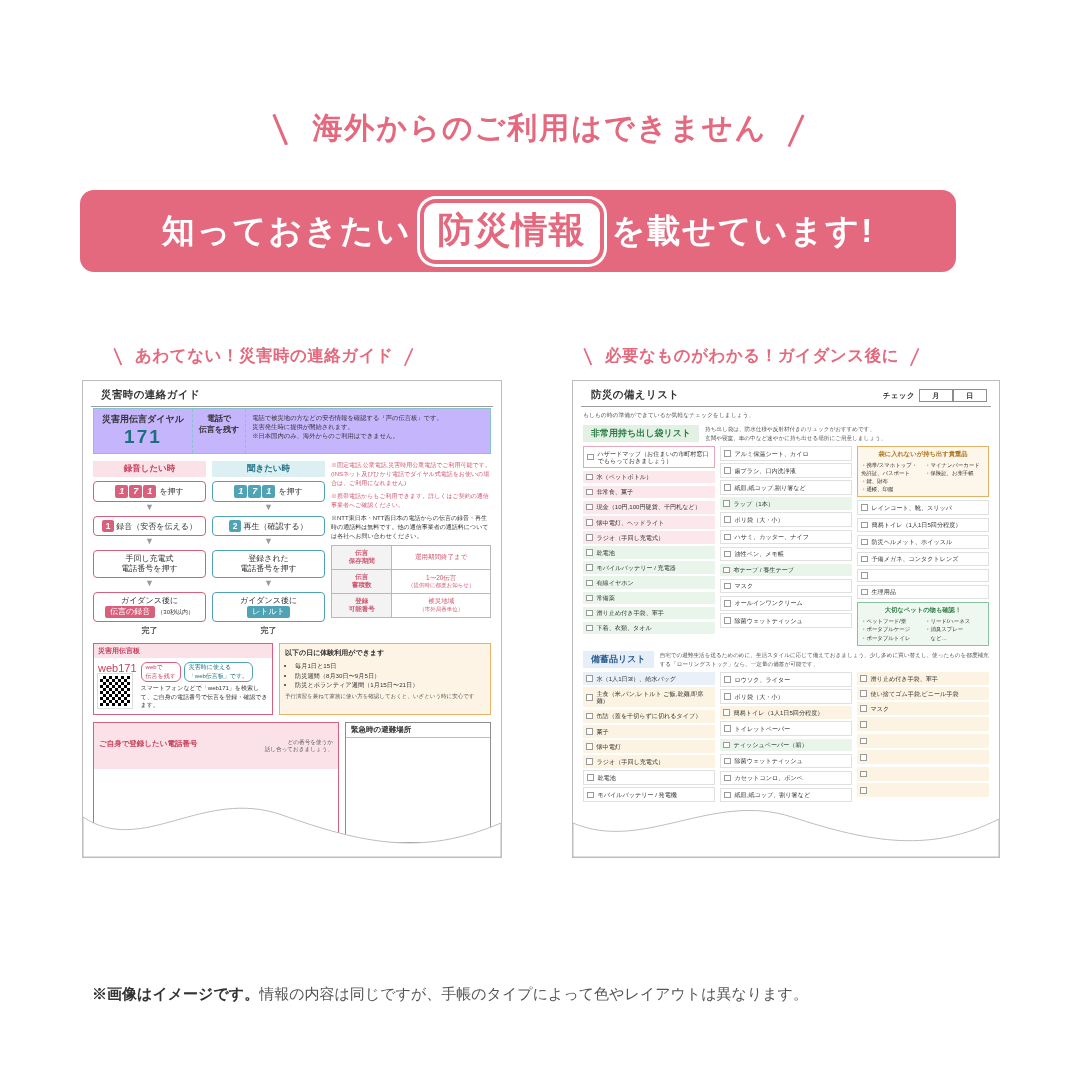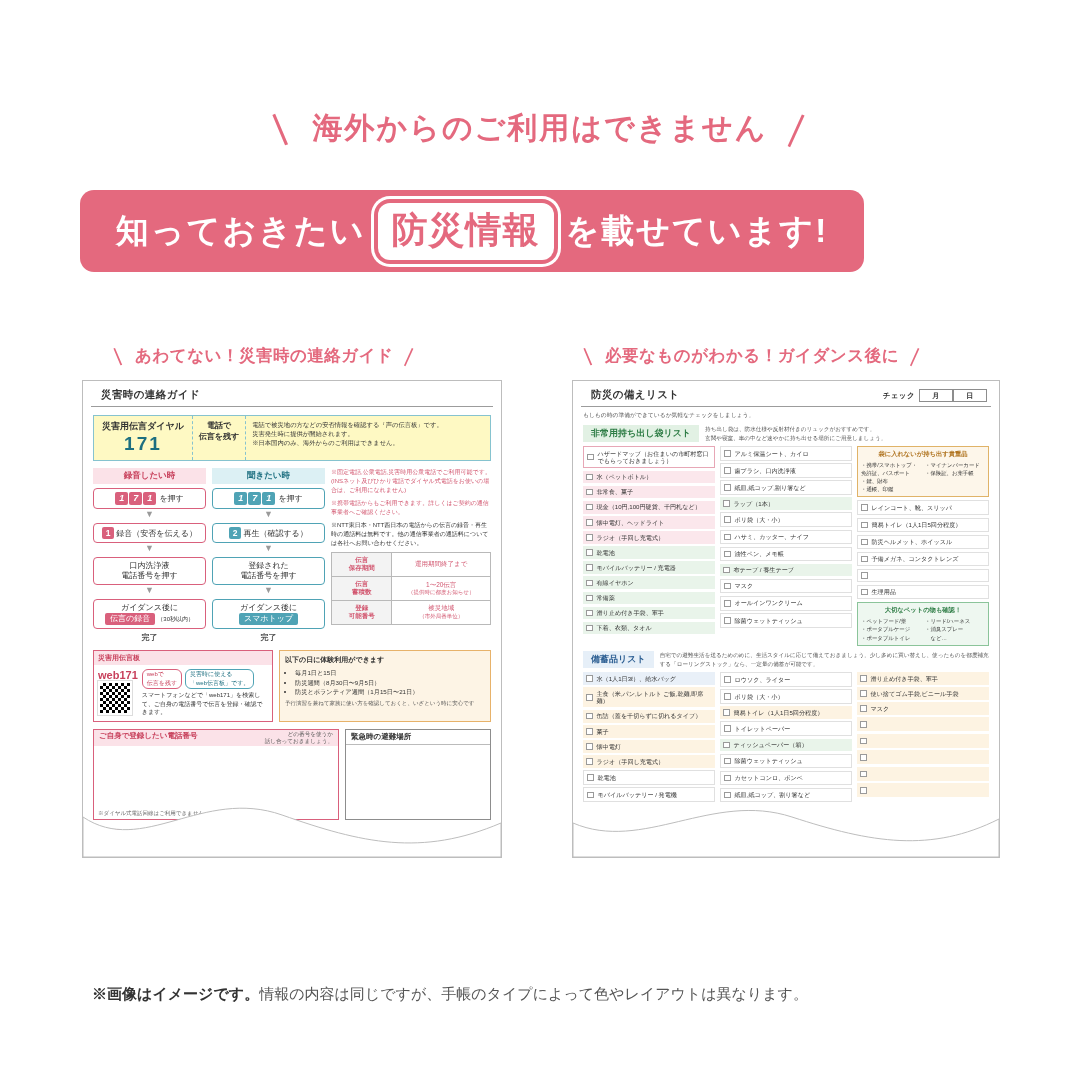--- a/index.html
+++ b/index.html
@@ -19,21 +19,21 @@
     text-align:center;
     font-size:30px; font-weight:bold; letter-spacing:2px;
     color:#e4697e;
   }
   .headline-top .slash { display:inline-block; font-weight:bold; }
   .slash-l { transform:rotate(18deg); margin-right:14px;}
   .slash-r { transform:rotate(-18deg); margin-left:14px;}
 
   .banner {
     position:absolute; top:190px; left:80px;
-    width:784px; height:82px;
+    width:876px; height:82px;
     background:#e4697e;
     border-radius:14px;
     display:flex; align-items:center; justify-content:center;
   }
   .banner-txt {
     color:#fff; font-size:33px; font-weight:bold; letter-spacing:2px;
   }
   .banner-emph {
     display:inline-block;
     background:#fff; color:#e4697e;
@@ -76,21 +76,21 @@
     border-bottom:1px solid #9c9c9c; margin:0 8px;
     letter-spacing:.4px;
   }
   .s-title.row { display:flex; align-items:flex-end; justify-content:space-between; padding-right:4px;}
   .chk-box { display:flex; align-items:center; gap:0; font-size:7.5px; }
   .chk-box .lbl { margin-right:4px; }
   .chk-box .cell { border:1px solid #8d8d8d; width:34px; height:13px; display:flex; align-items:center; justify-content:center; font-size:7px;}
 
   
   .dial-box {
-    margin:8px 10px 0 10px; border:1px solid #86c3cf; background:#fef9c3;
+    margin:1px 10px 0 10px; border:1px solid #86c3cf; background:#c4b5fd;
     display:flex; align-items:stretch; height:46px;
   }
   .dial-l { padding:4px 8px; border-right:1px dashed #86c3cf; }
   .dial-l .t1 { font-size:9px; font-weight:bold; }
   .dial-l .t2 { font-size:19px; font-weight:bold; text-align:center; letter-spacing:2px; color:#1d6f80;}
   .dial-m { padding:5px 6px; border-right:1px dashed #86c3cf; font-size:8px; line-height:1.35; text-align:center; font-weight:bold; }
   .dial-r { padding:4px 6px; font-size:6.3px; line-height:1.45; flex:1; }
 
   .twocol { display:flex; gap:6px; margin:7px 10px 0 10px; }
   .col { width:113px; }
@@ -122,32 +122,32 @@
   .tbl td { border:1px solid #b9b9b9; font-size:6.5px; padding:3px 2px; text-align:center; line-height:1.3;}
   .tbl td.h { background:#f3f3f3; width:38%; font-weight:bold;}
 
   .mid-row { display:flex; gap:6px; margin:7px 10px 0 10px; }
   .web-box { border:1px solid #d9607c; width:180px; }
   .web-head { background:#fbe2e8; color:#c8415c; font-size:7px; font-weight:bold; padding:2px 4px;}
   .web-body { display:flex; padding:4px; gap:4px; }
   .qr { width:34px; height:34px; background:
      repeating-conic-gradient(#000 0 25%, #fff 0 50%) 0 0/6px 6px; border:2px solid #fff; outline:1px solid #ddd;}
   .web-txt { font-size:6px; line-height:1.45; }
-  .web-big { font-size:11px; font-weight:bold; color:#c8415c;}
+  .web-big { font-size:11px; font-weight:normal; color:#c8415c;}
   .web-tags { display:flex; gap:3px; font-size:6px; margin-bottom:2px;}
   .tag { border:1px solid #d9607c; color:#c8415c; border-radius:6px; padding:0 4px;}
   .tag.alt { border-color:#4fa3b5; color:#1d6f80;}
   .orange-box { flex:1; border:1px solid #e7b26a; background:#fdf4e5; padding:4px 5px; }
   .orange-box .oh { font-size:7px; font-weight:bold; margin-bottom:3px;}
   .orange-box ul { margin:0; padding-left:10px; font-size:6.2px; line-height:1.55;}
   .orange-note { font-size:5.5px; margin-top:3px; line-height:1.4; color:#555;}
 
   .bot-row { display:flex; gap:6px; margin:7px 10px 0 10px; }
   .pink-box { width:246px; border:1px solid #d9607c; }
-  .pink-head { background:#fbe2e8; color:#c8415c; font-size:7.5px; font-weight:bold; padding:1px 5px; display:flex; justify-content:space-between;}
+  .pink-head { background:#fbe2e8; color:#c8415c; font-size:7.5px; font-weight:bold; padding:16px 5px; display:flex; justify-content:space-between;}
   .pink-head .sub { color:#555; font-weight:normal; font-size:5.6px; line-height:1.25; text-align:right;}
   .pink-body { height:62px; }
   .pink-foot { font-size:5.5px; padding:2px 4px; color:#666;}
   .gray-box { flex:1; border:1px solid #8d8d8d; }
   .gray-head { font-size:7.5px; font-weight:bold; padding:2px 5px; border-bottom:1px solid #bbb;}
 
   .chk-list { margin:8px 24px 0 28px; }
   .chk-line { display:flex; align-items:center; gap:6px; font-size:8px; margin-bottom:6px;}
   .cb { width:9px; height:9px; border:1px solid #d9607c; display:inline-block; flex:none;}
   .chk-line .tiny { font-size:5.5px; color:#777; }
@@ -239,21 +239,21 @@
         <div class="step">
           <span class="digits"><span class="digit">1</span><span class="digit">7</span><span class="digit">1</span></span>
           <span>を押す</span>
         </div>
         <div class="arrow">▼</div>
         <div class="step">
           <span class="num1">1</span>
           <span>録音（安否を伝える）</span>
         </div>
         <div class="arrow">▼</div>
-        <div class="step" style="white-space:pre-line">口内洗浄液
+        <div class="step" style="white-space:pre-line">手回し充電式
 電話番号を押す</div>
         <div class="arrow">▼</div>
         <div class="step">
           <span>ガイダンス後に</span><br>
           <span class="fill">伝言の録音</span>
           <span style="font-size:6px">（30秒以内）</span>
         </div>
         <div class="done">完了</div>
       </div>
 
@@ -267,21 +267,21 @@
         <div class="step">
           <span class="num1">2</span>
           <span>再生（確認する）</span>
         </div>
         <div class="arrow">▼</div>
         <div class="step" style="white-space:pre-line">登録された
 電話番号を押す</div>
         <div class="arrow">▼</div>
         <div class="step">
           <span>ガイダンス後に</span><br>
-          <span class="fill">スマホトップ</span>
+          <span class="fill">レトルト</span>
         </div>
         <div class="done">完了</div>
       </div>
 
       <div class="right-notes">
         <div class="blk">※固定電話,公衆電話,災害時用公衆電話でご利用可能です。(INSネット及びひかり電話でダイヤル式電話をお使いの場合は、ご利用になれません)</div>
         <div class="blk">※携帯電話からもご利用できます。詳しくはご契約の通信事業者へご確認ください。</div>
         <div class="blk dk">※NTT東日本・NTT西日本の電話からの伝言の録音・再生時の通話料は無料です。他の通信事業者の通話料については各社へお問い合わせください。</div>
         <table class="tbl">
           <tbody>

